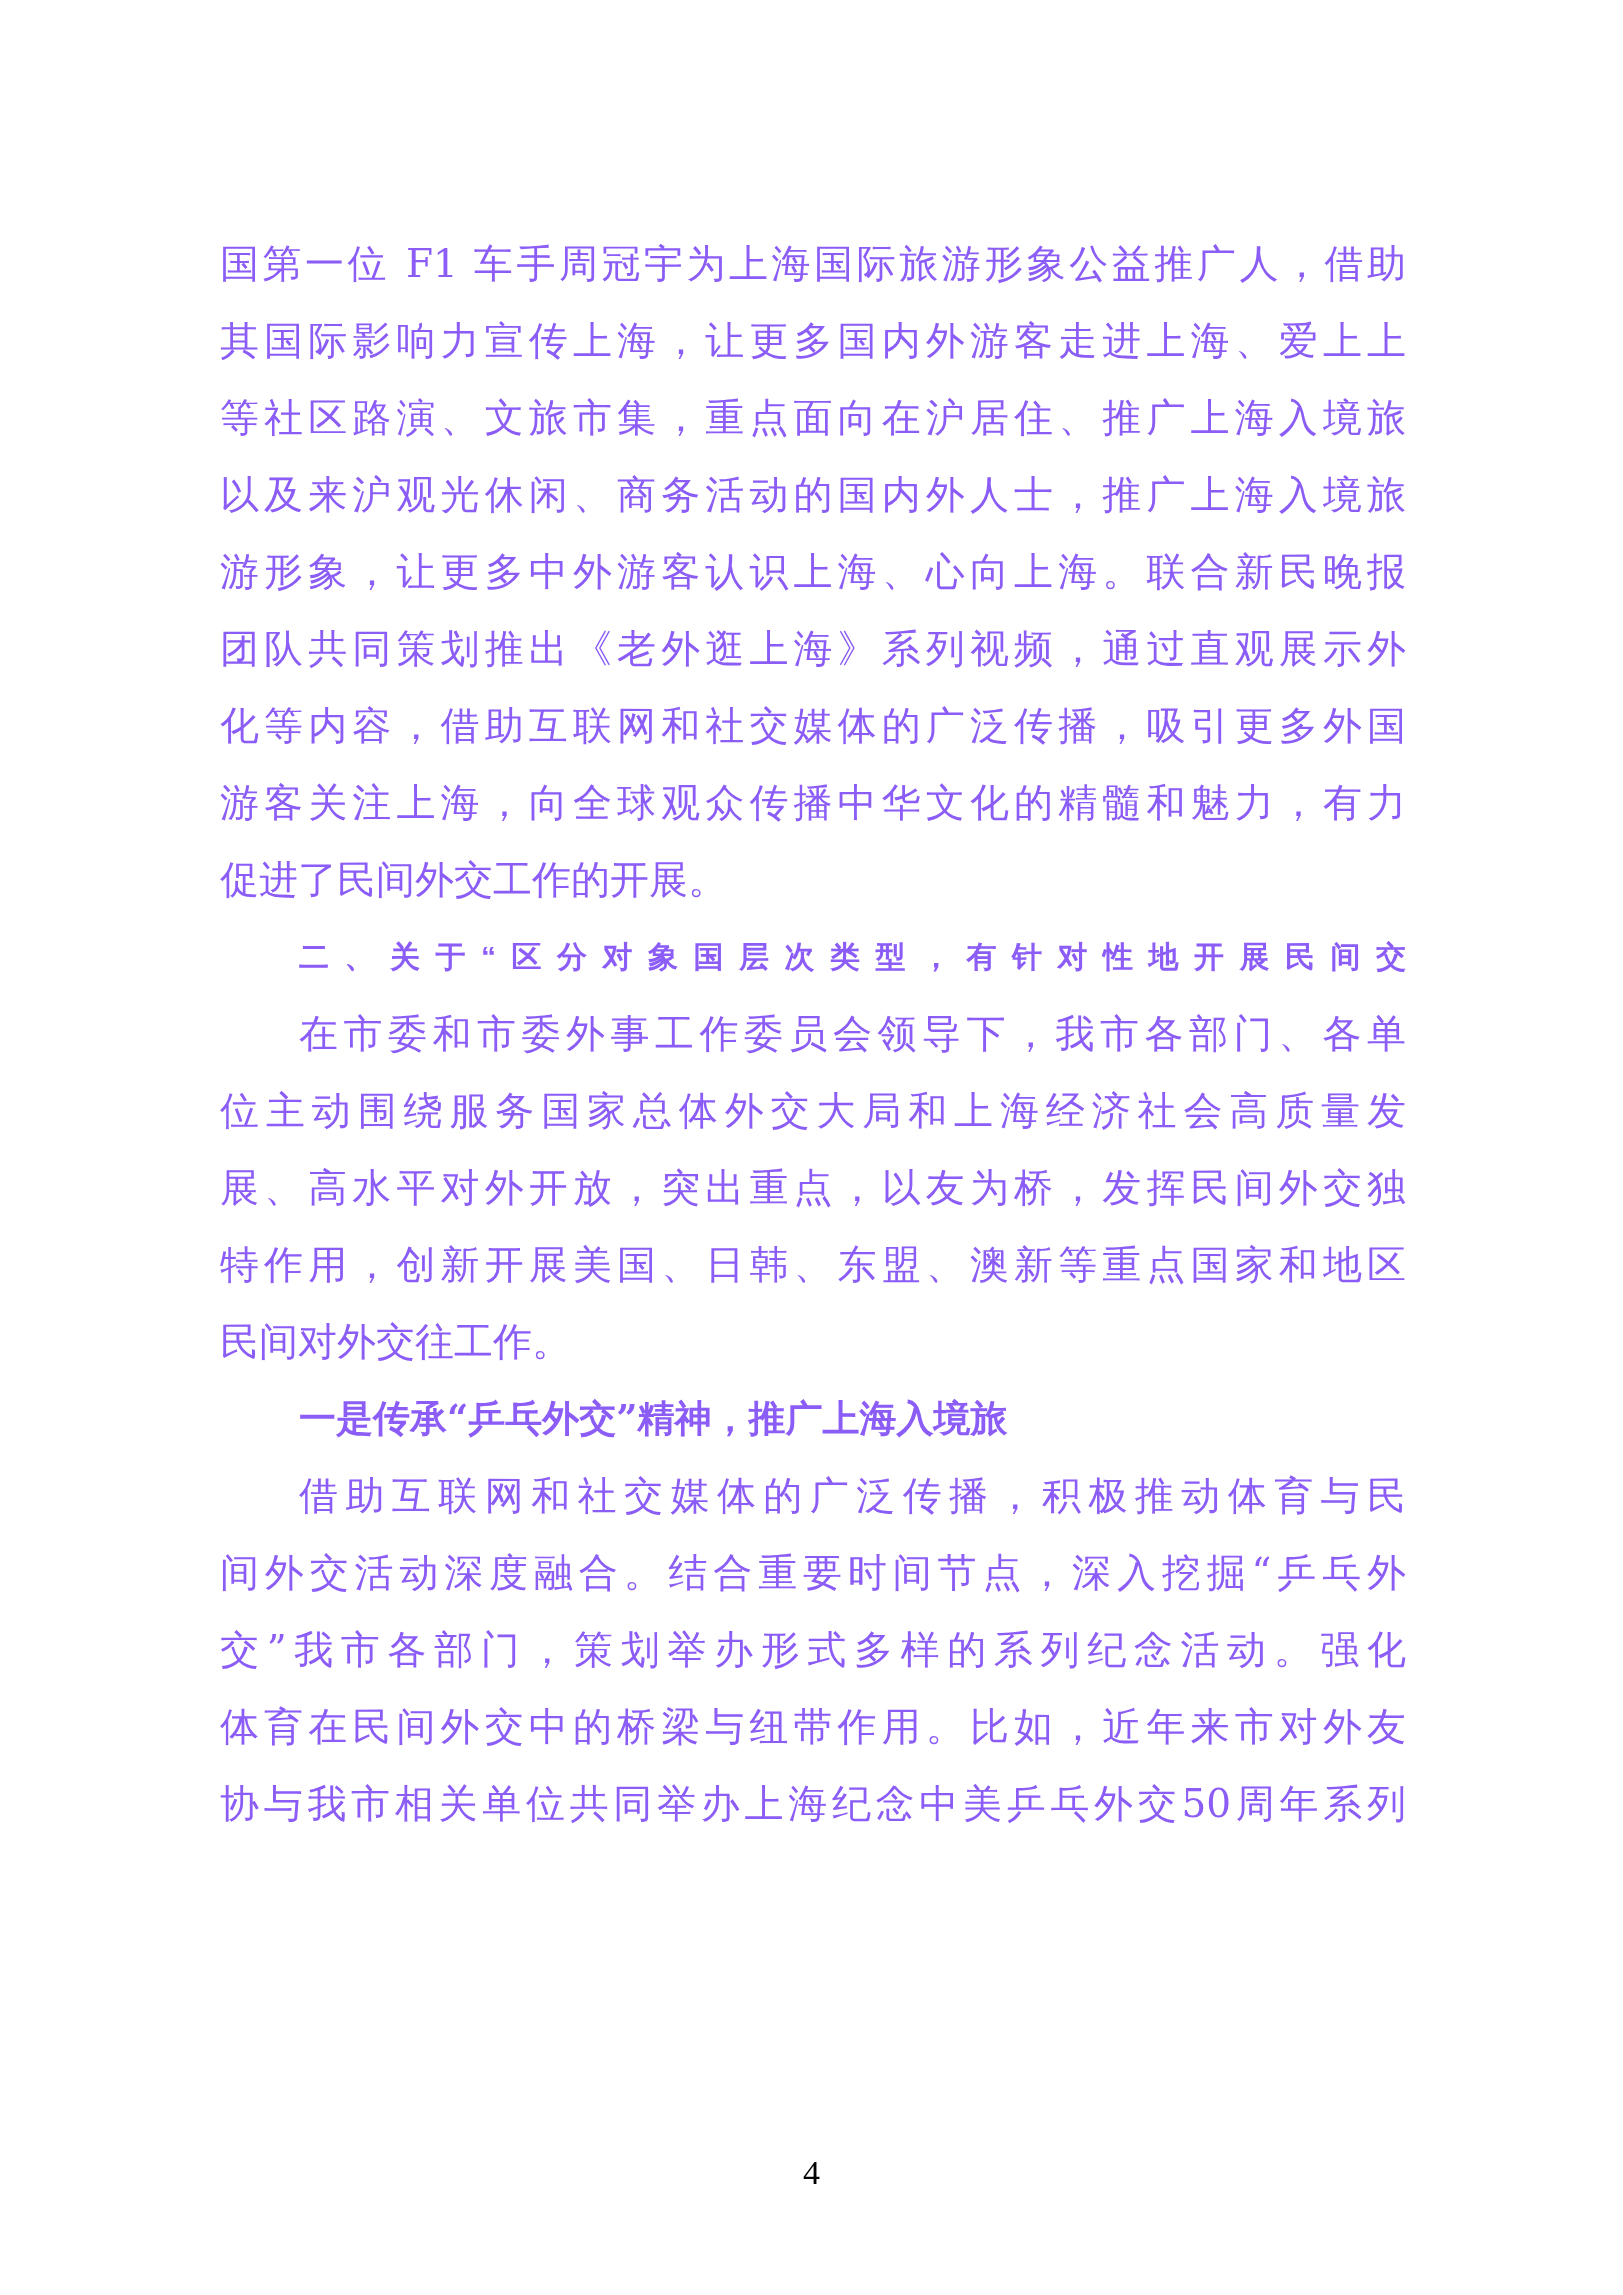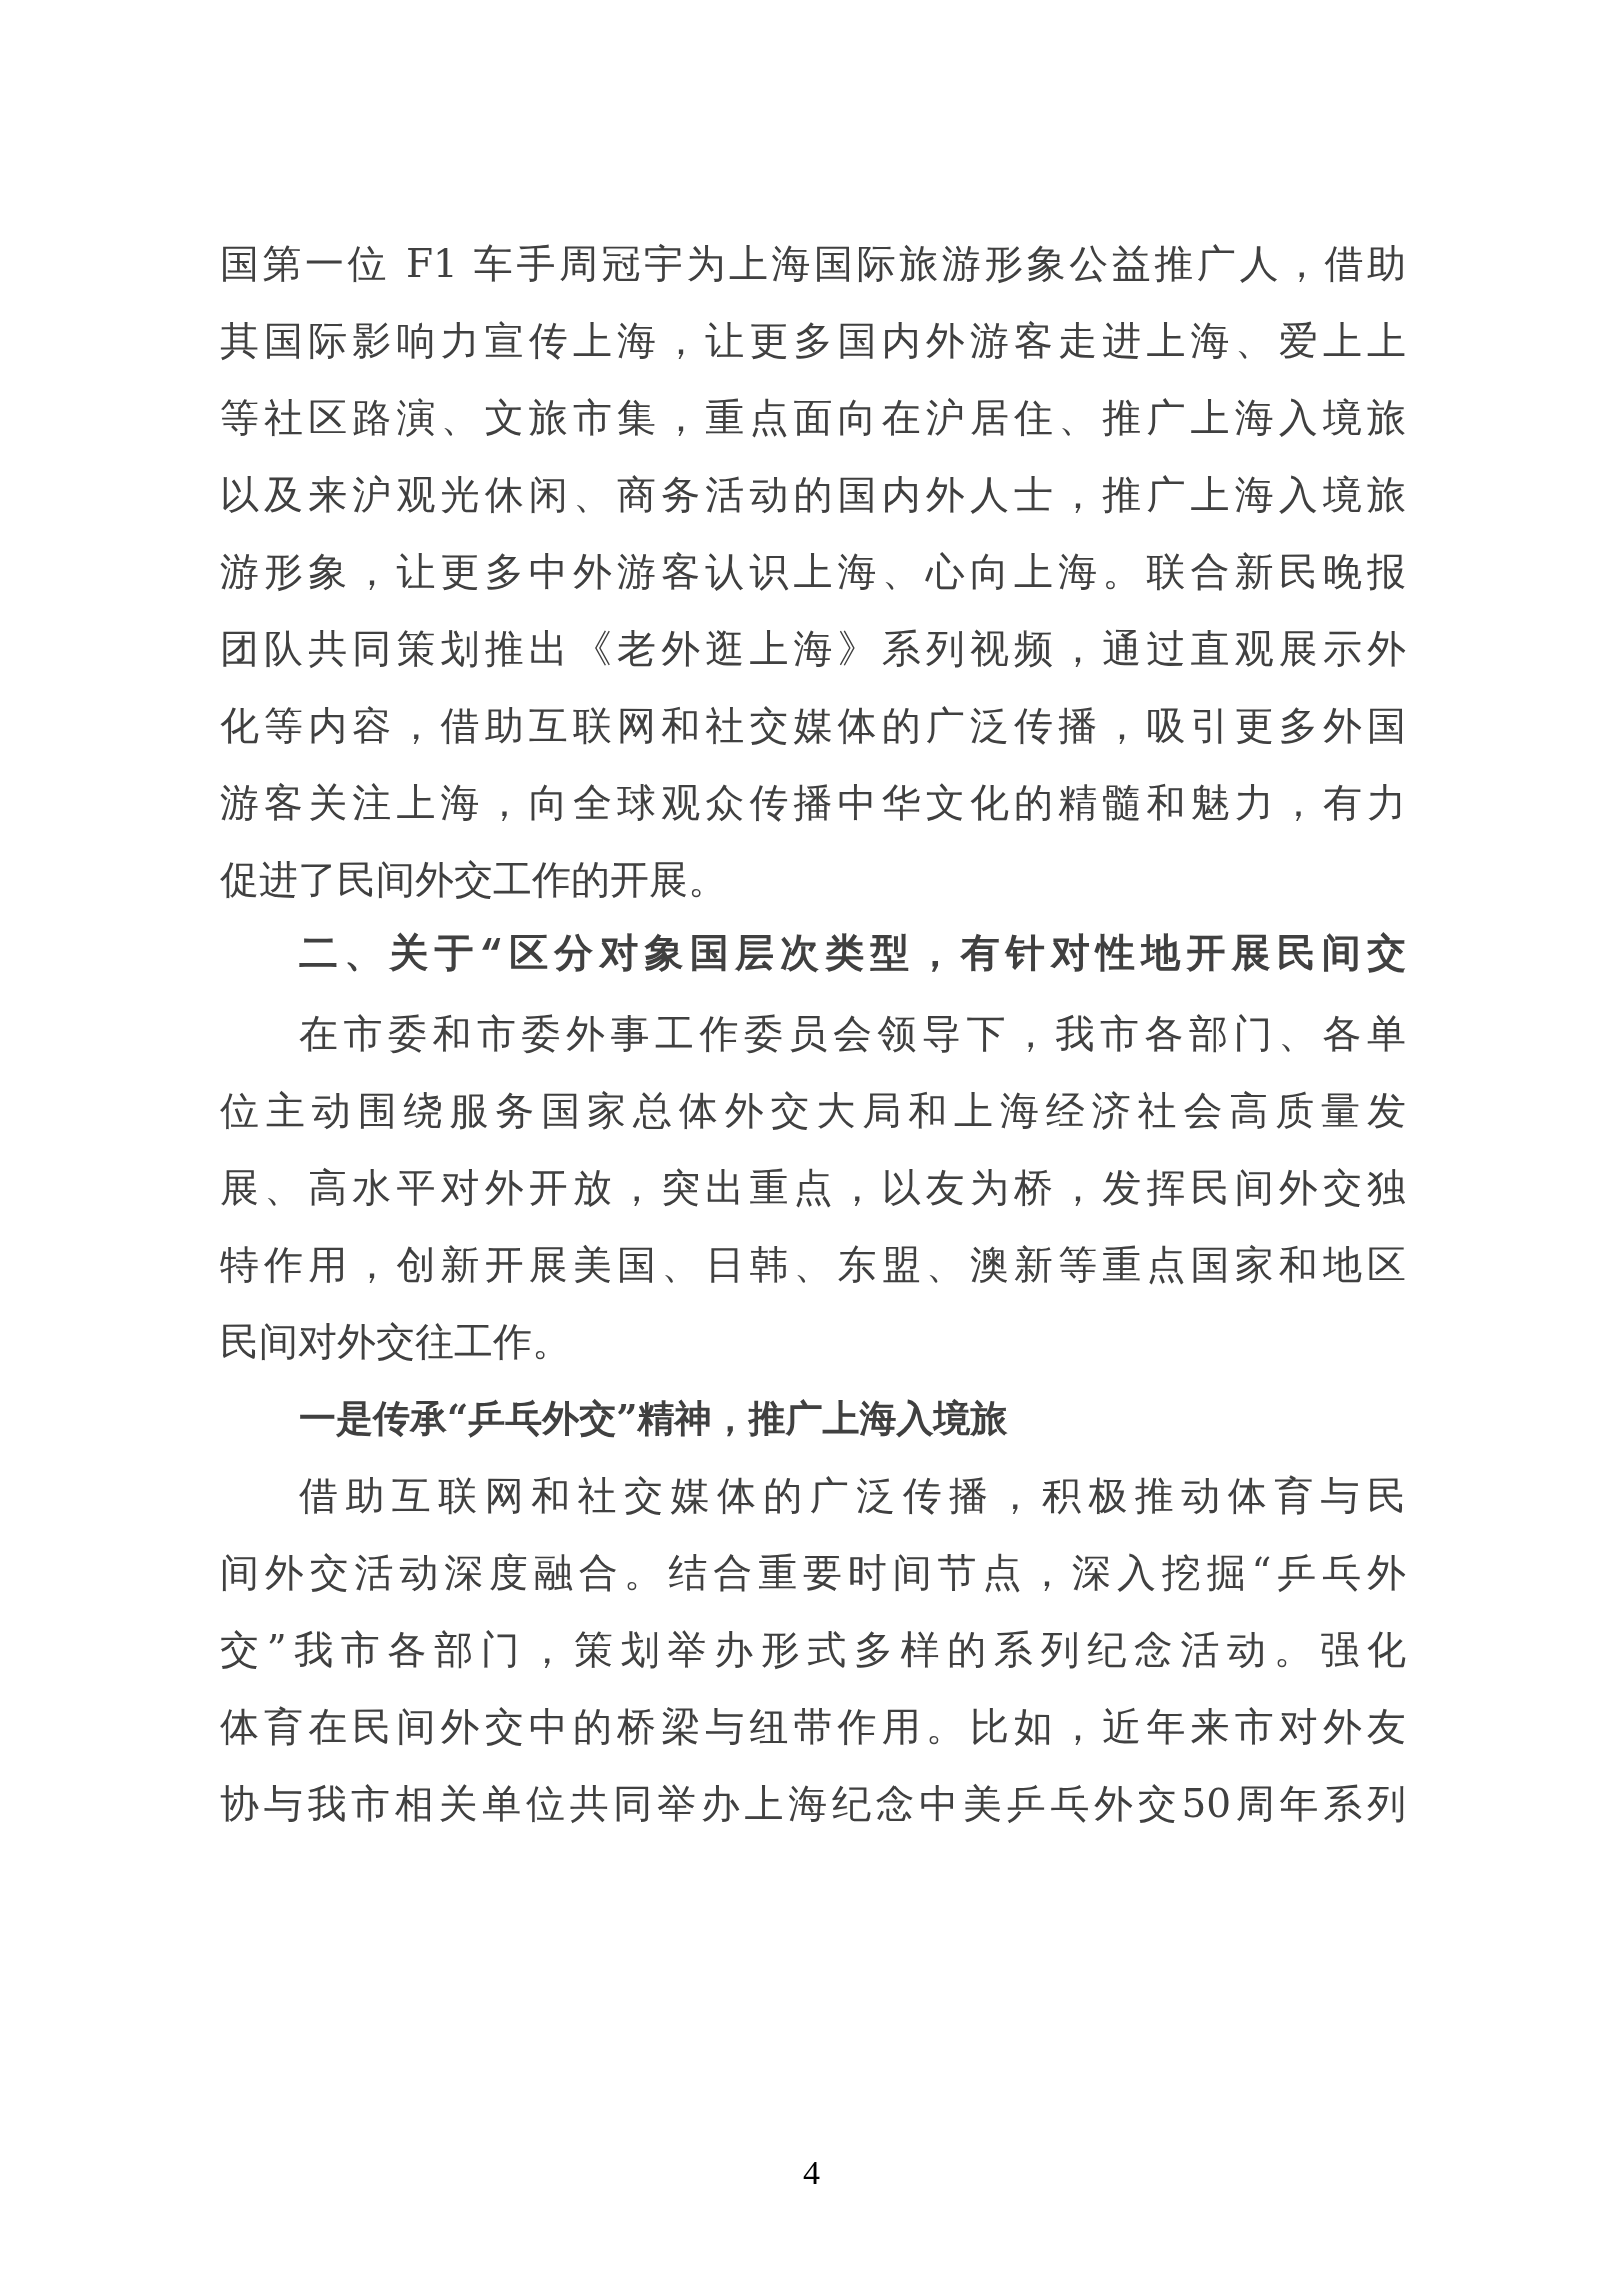--- a/index.html
+++ b/index.html
@@ -2,30 +2,30 @@
 <html style="font-size:11px"><head>
 <meta charset="utf-8">
 <style>
   html, body { margin: 0; padding: 0; background: #ffffff; }
   body { width: 1623px; height: 2295px; position: relative; overflow: hidden; }
   .page { position: absolute; left: 0; top: 0; width: 1623px; height: 2295px; background: #fff; }
   .text-block { position: absolute; left: 220px; top: 225px; width: 1186px; }
   .line {
     height: 77px; line-height: 77px;
     font-family: "DejaVu Serif", "Liberation Serif", serif;
-    font-size: 39px; color: #404040;
+    font-size: 39px; color: #8b5cf6;
     white-space: nowrap;
     text-align: justify; text-align-last: justify;
     letter-spacing: 0;
   }
   .line.last { text-align-last: left; }
   .line.indent { padding-left: 79px; }
   .line.heading {
-    font-family: Liberation Mono, monospace;
-    font-weight: bold; font-size: 39px;
+    font-family: Liberation Sans, sans-serif;
+    font-weight: bold; font-size: 30px;
   }
   .line.subheading {
     font-family: "DejaVu Serif", "Liberation Serif", serif;
     font-weight: bold; font-size: 37px;
   }
   .page-number {
     position: absolute; left: 0; width: 1623px; top: 2154px;
     text-align: center;
     font-family: "Liberation Serif", "DejaVu Serif", serif;
     font-size: 34px; color: #000;

